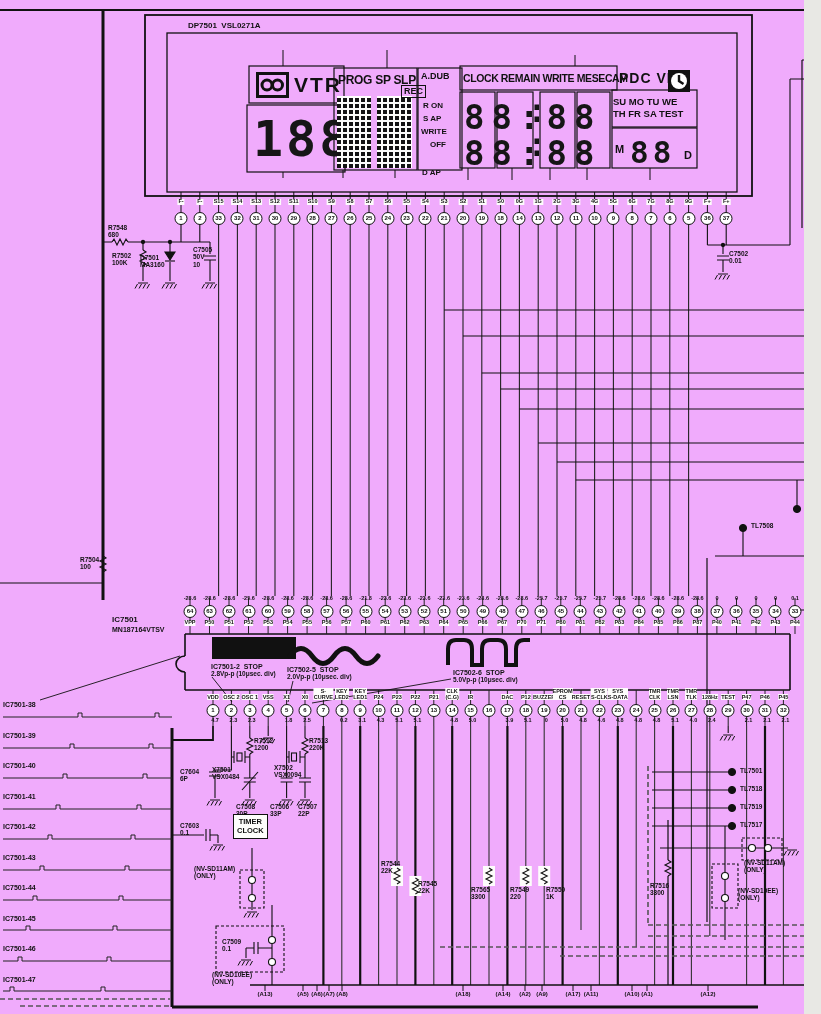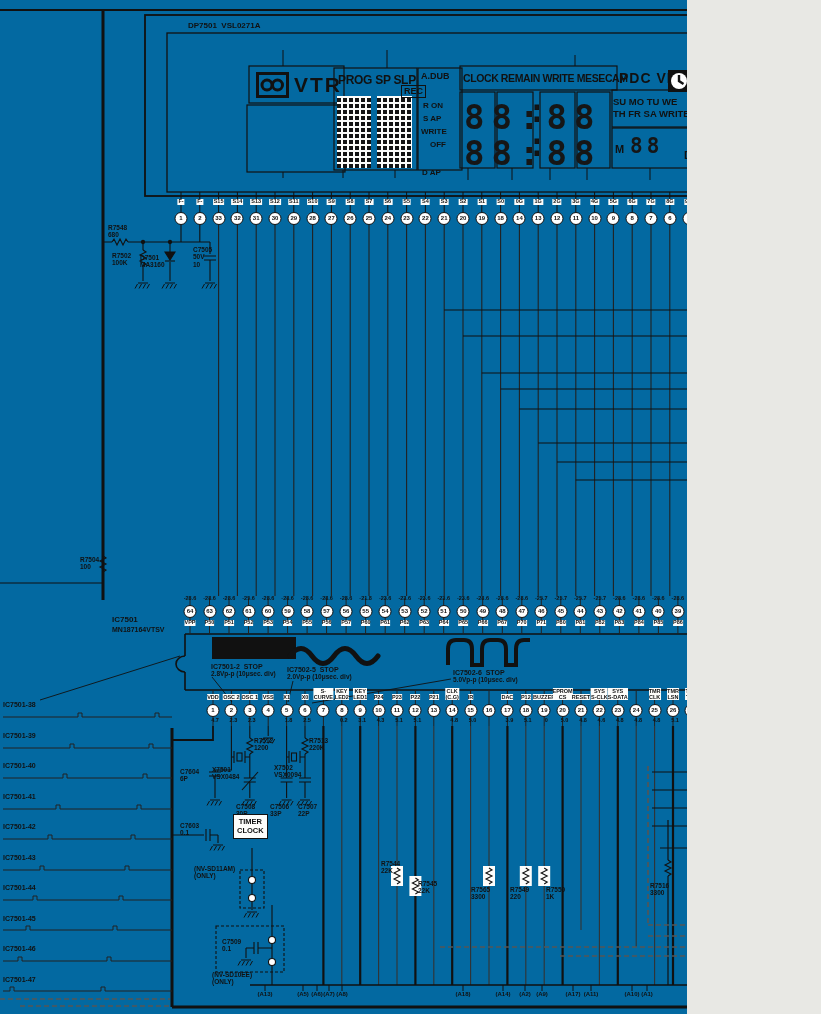--- a/index.html
+++ b/index.html
@@ -1,29 +1,29 @@
 <!DOCTYPE html>
 <html><head>
 <meta charset="utf-8">
 <style>
   html,body{margin:0;padding:0;background:#e8e8e4;}
-  .canvas{position:relative;width:687px;height:1014px;background:#0369a1;overflow:hidden;
+  .canvas{position:relative;width:804px;height:1014px;background:#f0abfc;overflow:hidden;
     font-family:"Liberation Sans",sans-serif;color:#111;}
   svg.wires{position:absolute;left:0;top:0;}
   .lbl{position:absolute;font:bold 7px/1.18 "Liberation Sans",sans-serif;color:#111;white-space:pre;}
   .lbl.c{transform:translateX(-50%);text-align:center;}
   .lbl.t6{font-size:6px;}
   .lbl.t8{font-size:8px;}
   .lbl.t9{font-size:9.5px;}
   .lbl.big{font-size:14px;letter-spacing:1px;}
   .lbl.vtr{font-size:21px;letter-spacing:2px;font-weight:bold;}
   .seg{position:absolute;font-family:"DejaVu Sans Mono",monospace;font-weight:bold;color:#161616;}
   .counter{font-size:50px;letter-spacing:3px;}
   .clockrow{font-size:34px;letter-spacing:7px;}
-  .daterow{font-size:21px;letter-spacing:4px;}
+  .daterow{font-size:31px;letter-spacing:4px;}
   .dotm{position:absolute;background-color:#141414;background-image:
     repeating-linear-gradient(90deg,transparent 0 4px,#fdfdfb 4px 6px),
     repeating-linear-gradient(0deg,transparent 0 4px,#fdfdfb 4px 6px);}
   .recbox{position:absolute;border:1.6px solid #111;font:bold 9px/1.2 "Liberation Sans",sans-serif;
     padding:0 2px;}
   .tbox{position:absolute;border:1.5px solid #111;font:bold 7.5px/1.25 "Liberation Sans",sans-serif;
     text-align:center;padding:2px 3px;white-space:pre;background:#fdfdfb;}
   
   .lcdpin,.icpt,.icpb,.conn,.sigl,.wfn,.tpl,.rp{position:absolute;width:0;}
   .lcdpin{top:199px;}
@@ -265,20 +265,21 @@
 <div class="lbl t8" style="left:188px;top:21px">DP7501  VSL0271A</div>
 
 <span style="position:absolute;left:256px;top:72px">
   <svg width="33" height="26">
         <rect x="1.5" y="1.5" width="30" height="23" fill="none" stroke="#111" stroke-width="3"></rect>
         <circle cx="11" cy="13" r="5" fill="none" stroke="#111" stroke-width="3"></circle>
         <circle cx="21.5" cy="13" r="5" fill="none" stroke="#111" stroke-width="3"></circle>
       </svg>
 </span>
 <div class="lbl vtr" style="left:294px;top:73px">VTR</div>
+<div class="seg counter" style="left:253px;top:110px">188</div>
 
 <div class="lbl" style="left:338px;top:73px;font-size:12px;letter-spacing:-0.3px">PROG SP SLP</div>
 <div class="dotm" style="left:337px;top:96px;width:34px;height:72px"></div>
 <div class="dotm" style="left:377px;top:96px;width:35px;height:72px"></div>
 
 <div class="lbl" style="left:421px;top:71px;font-size:9px">A.DUB</div>
 <div class="recbox" style="left:401px;top:85px">REC</div>
 <div class="lbl t8" style="left:423px;top:101px">R ON</div>
 <div class="lbl t8" style="left:423px;top:114px">S AP</div>
 <div class="lbl t8" style="left:421px;top:127px">WRITE</div>
@@ -288,21 +289,21 @@
 <div class="lbl" style="left:463px;top:72px;font-size:10.5px;letter-spacing:-0.4px">CLOCK REMAIN WRITE MESECAM</div>
 <div class="lbl big" style="left:619px;top:70px">PDC VPS</div>
 <span style="position:absolute;left:668px;top:70px">
   <svg width="22" height="22">
         <rect width="22" height="22" fill="#111"></rect>
         <circle cx="11" cy="11" r="8" fill="#fff"></circle>
         <path d="M11 5 V11 L15.5 14" stroke="#111" stroke-width="2.4" fill="none"></path>
       </svg>
 </span>
 <div class="lbl t9" style="left:613px;top:96px">SU MO TU WE</div>
-<div class="lbl t9" style="left:613px;top:108px">TH FR SA WRITE</div>
+<div class="lbl t9" style="left:613px;top:108px">TH FR SA TEST</div>
 
 <div class="seg clockrow" style="left:464px;top:97px">88:88</div>
 <div class="seg clockrow" style="left:464px;top:133px">88:88</div>
 <div class="lbl" style="left:615px;top:143px;font-size:11px">M</div>
 <div class="seg daterow" style="left:630px;top:134px">88</div>
 <div class="lbl" style="left:684px;top:149px;font-size:11px">D</div>
 
 <div>
 
 <div class="lbl c t6" style="left: 283px; top: 41px;"></div>

